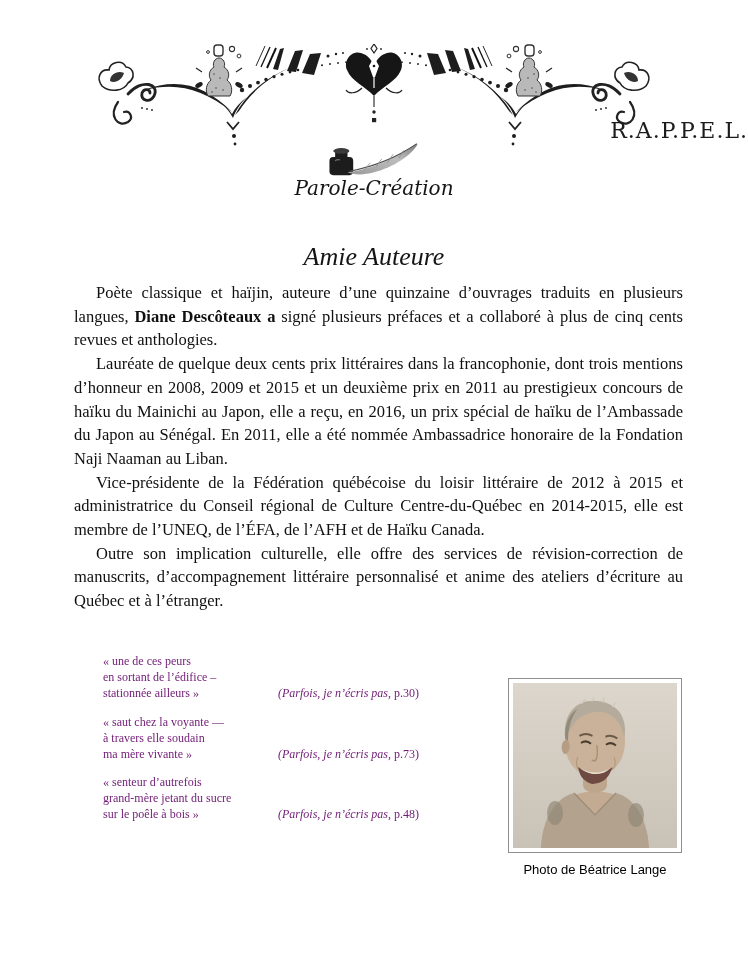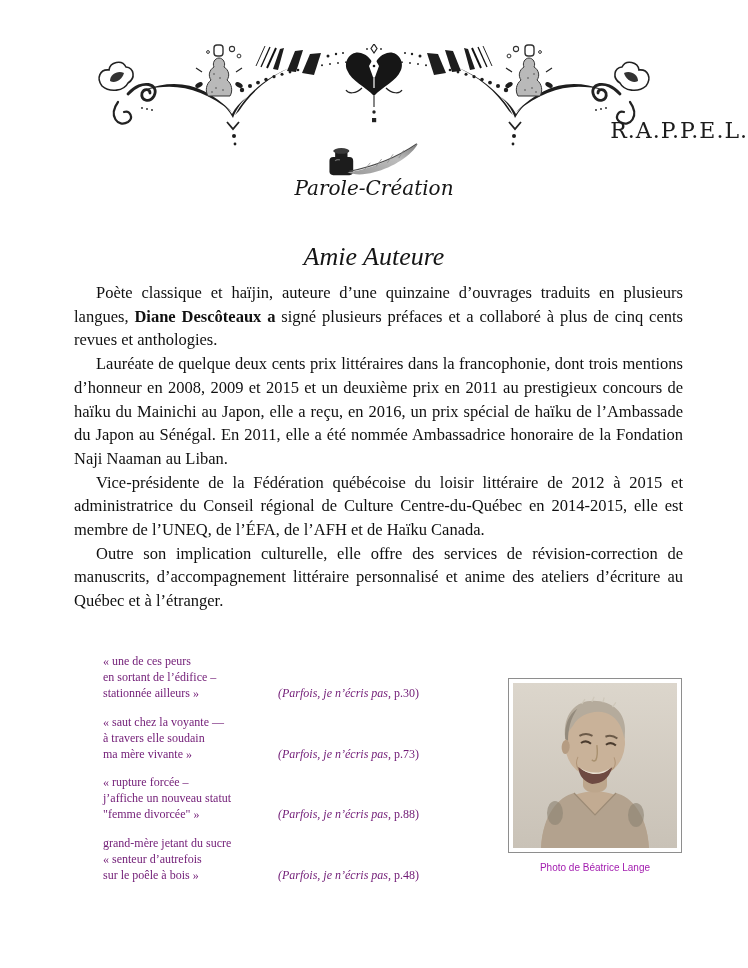--- a/index.html
+++ b/index.html
@@ -28,21 +28,21 @@
   #haikus{left:103px;top:653px;width:420px;font-size:12px;line-height:16px;color:#701a75;}
   .stanza{position:relative;margin:0 0 12.5px 0;}
   .cite{position:absolute;left:175px;bottom:0;white-space:nowrap;}
   .cite i{font-style:italic;}
 
   
   #photo-frame{left:508px;top:678px;width:164px;height:165px;background:#fff;
     border:1px solid #8e8e8e;padding:4px;}
   #photo-frame svg{display:block;}
   #photo-caption{left:503px;top:862px;width:184px;text-align:center;
-    font-family:"Liberation Sans", sans-serif;font-size:10px;color:#a21caf;}
+    font-family:"Liberation Sans", sans-serif;font-size:13px;color:#000000;}
 </style>
 </head>
 <body>
 
 <div>
 
   <svg id="ornament" class="abs" viewBox="0 0 580 118" xmlns="http://www.w3.org/2000/svg">
     <g id="halfL" fill="#1d1d1d" stroke="none">
 
       <path d="M18,42 C12,34 16,25 25,26 C26,18 38,15 42,23 C50,24 52,34 44,39 C40,47 26,49 18,42 Z" fill="#fff" stroke="#222" stroke-width="1.6"></path>
@@ -160,30 +160,24 @@
       <span class="cite"><i>(Parfois, je n’écris pas</i><span>, p.30)</span></span>
     </div>
 
     <div class="stanza">
       <div>« saut chez la voyante —</div>
       <div>à travers elle soudain</div>
       <div>ma mère vivante »</div>
       <span class="cite"><i>(Parfois, je n’écris pas</i><span>, p.73)</span></span>
     </div>
 
+
     <div class="stanza">
-      <div>« rupture forcée –</div>
-      <div>j’affiche un nouveau statut</div>
-      <div>"femme divorcée" »</div>
-      <span class="cite"><i>(Parfois, je n’écris pas</i><span>, p.88)</span></span>
-    </div>
-
-    <div class="stanza">
+      <div>« senteur d’autrefois</div>
       <div>grand-mère jetant du sucre</div>
-      <div>« senteur d’autrefois</div>
       <div>sur le poêle à bois »</div>
       <span class="cite"><i>(Parfois, je n’écris pas</i><span>, p.48)</span></span>
     </div>
 
   </div>
 
   <div id="photo-frame" class="abs">
     <svg width="164" height="165" viewBox="0 0 164 165" xmlns="http://www.w3.org/2000/svg">
       <defs>
         <linearGradient id="pbg" x1="0" y1="0" x2="0" y2="1">

